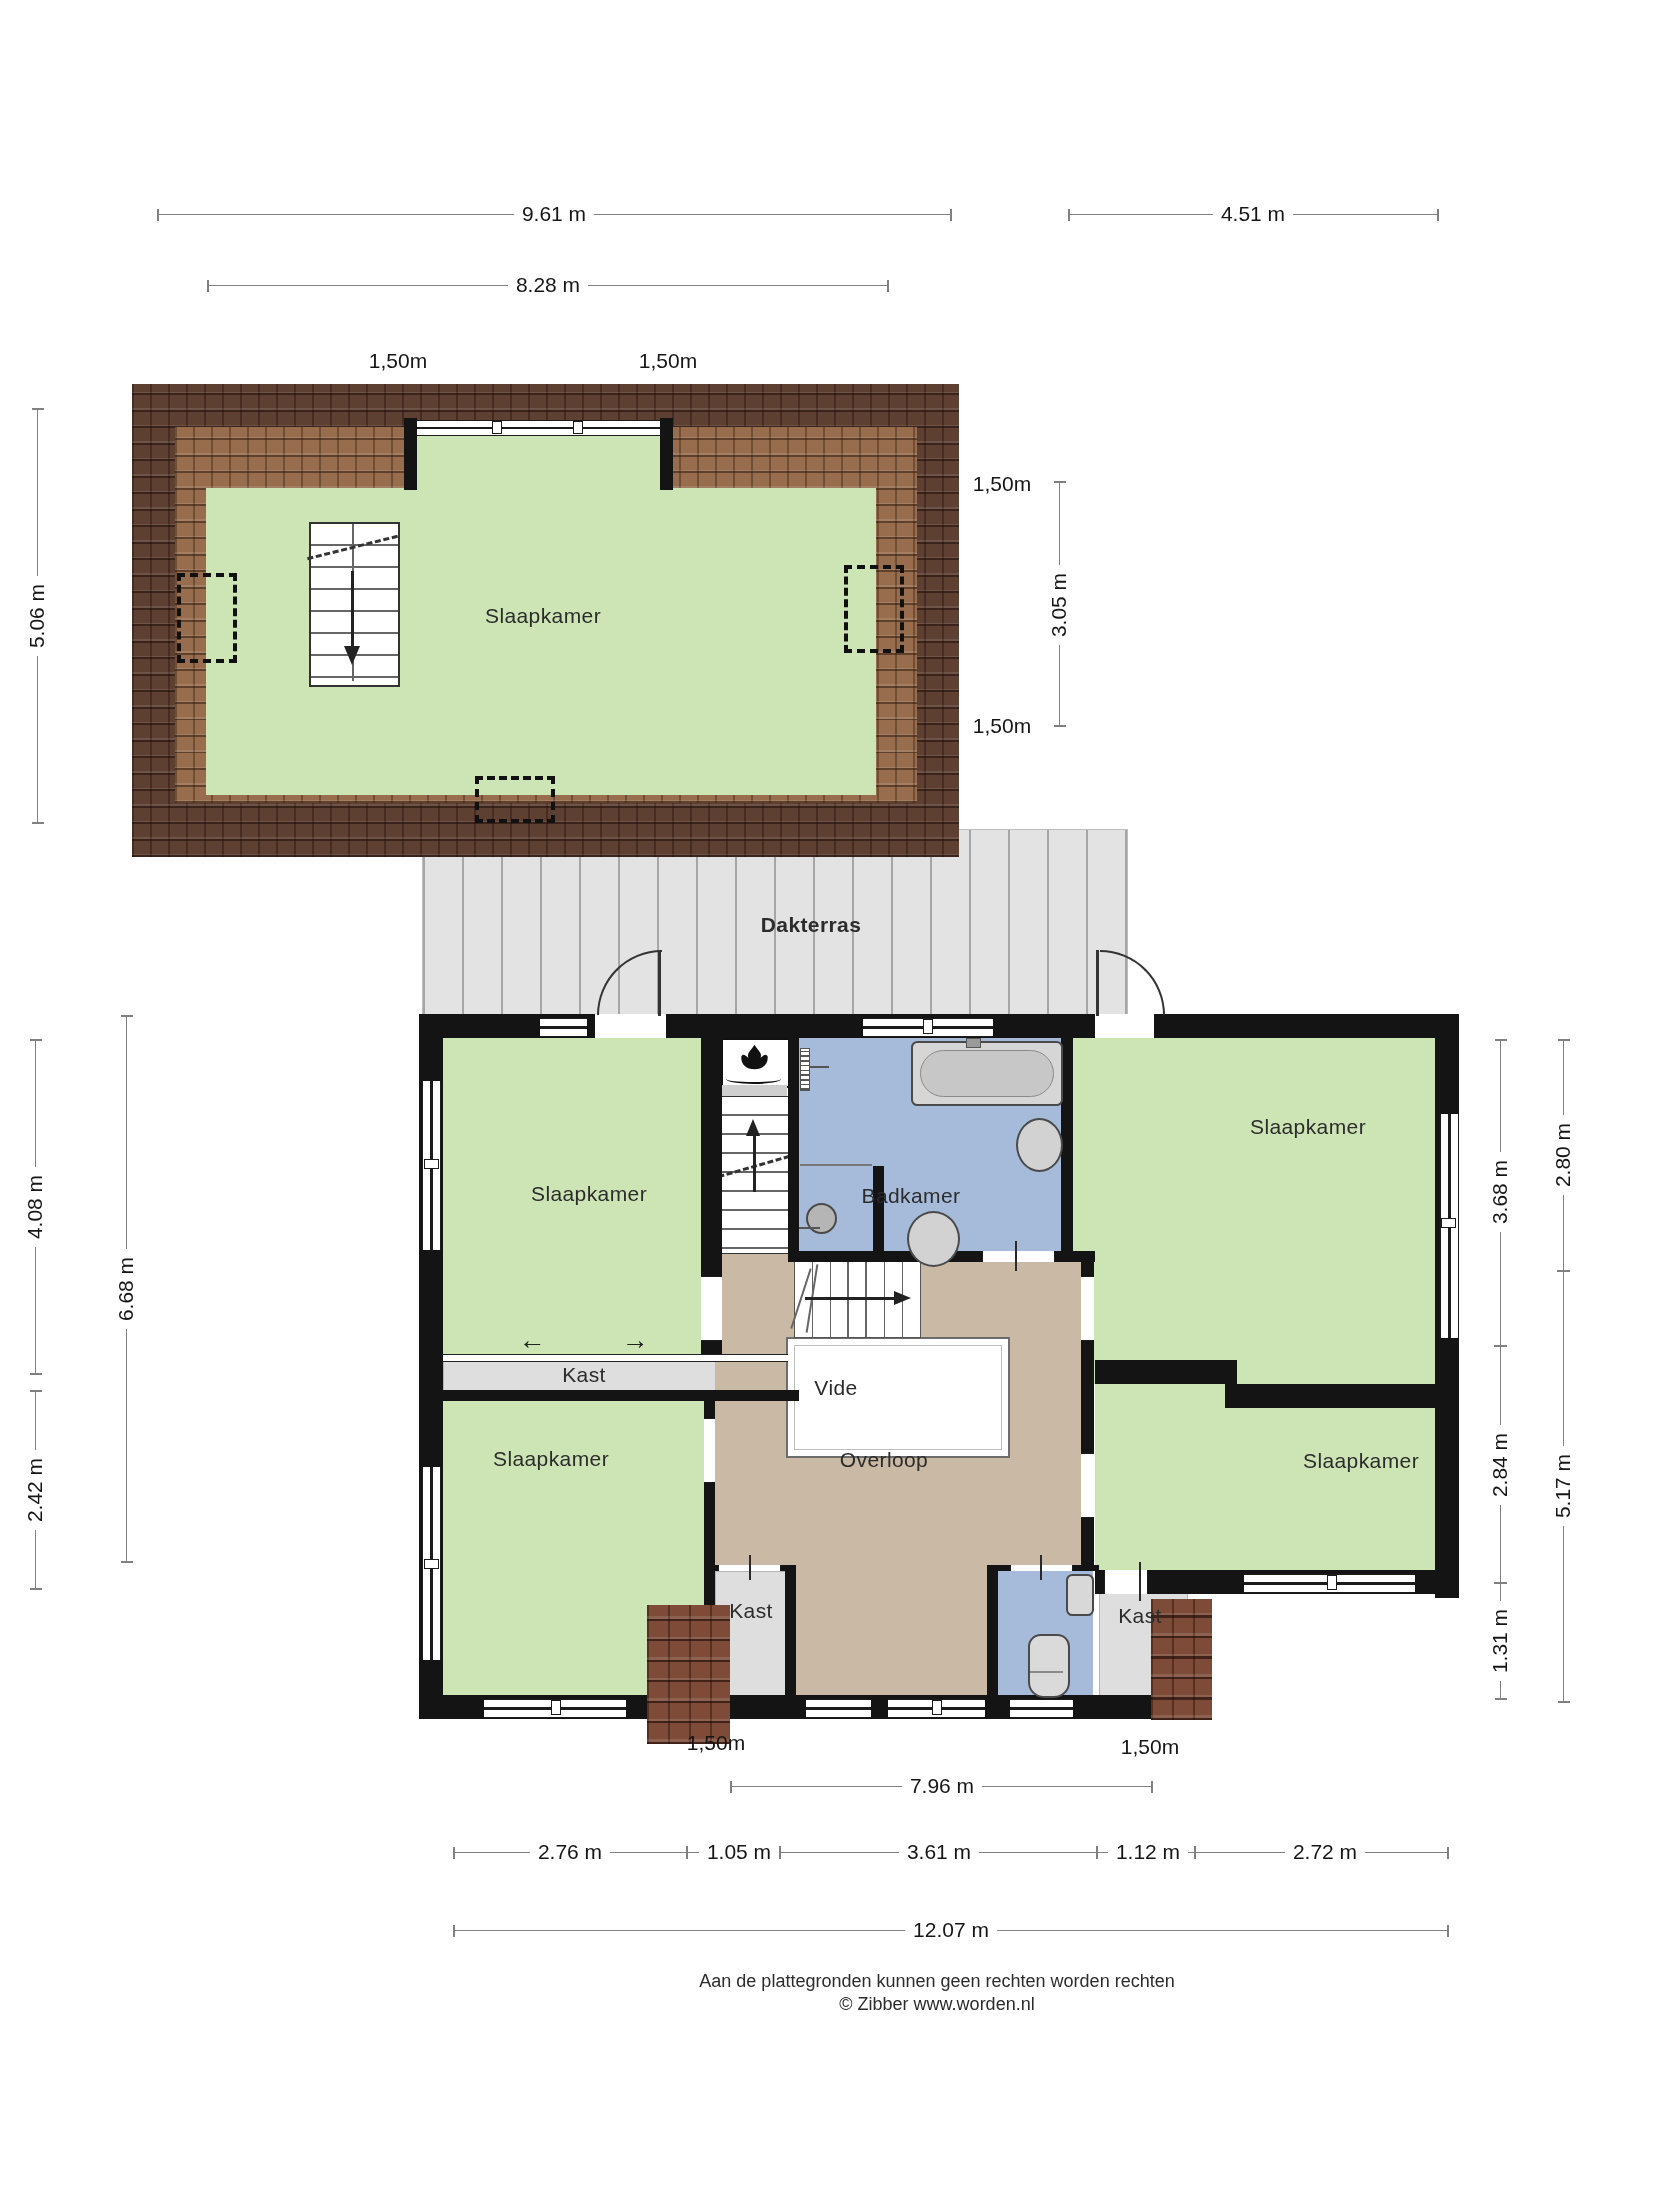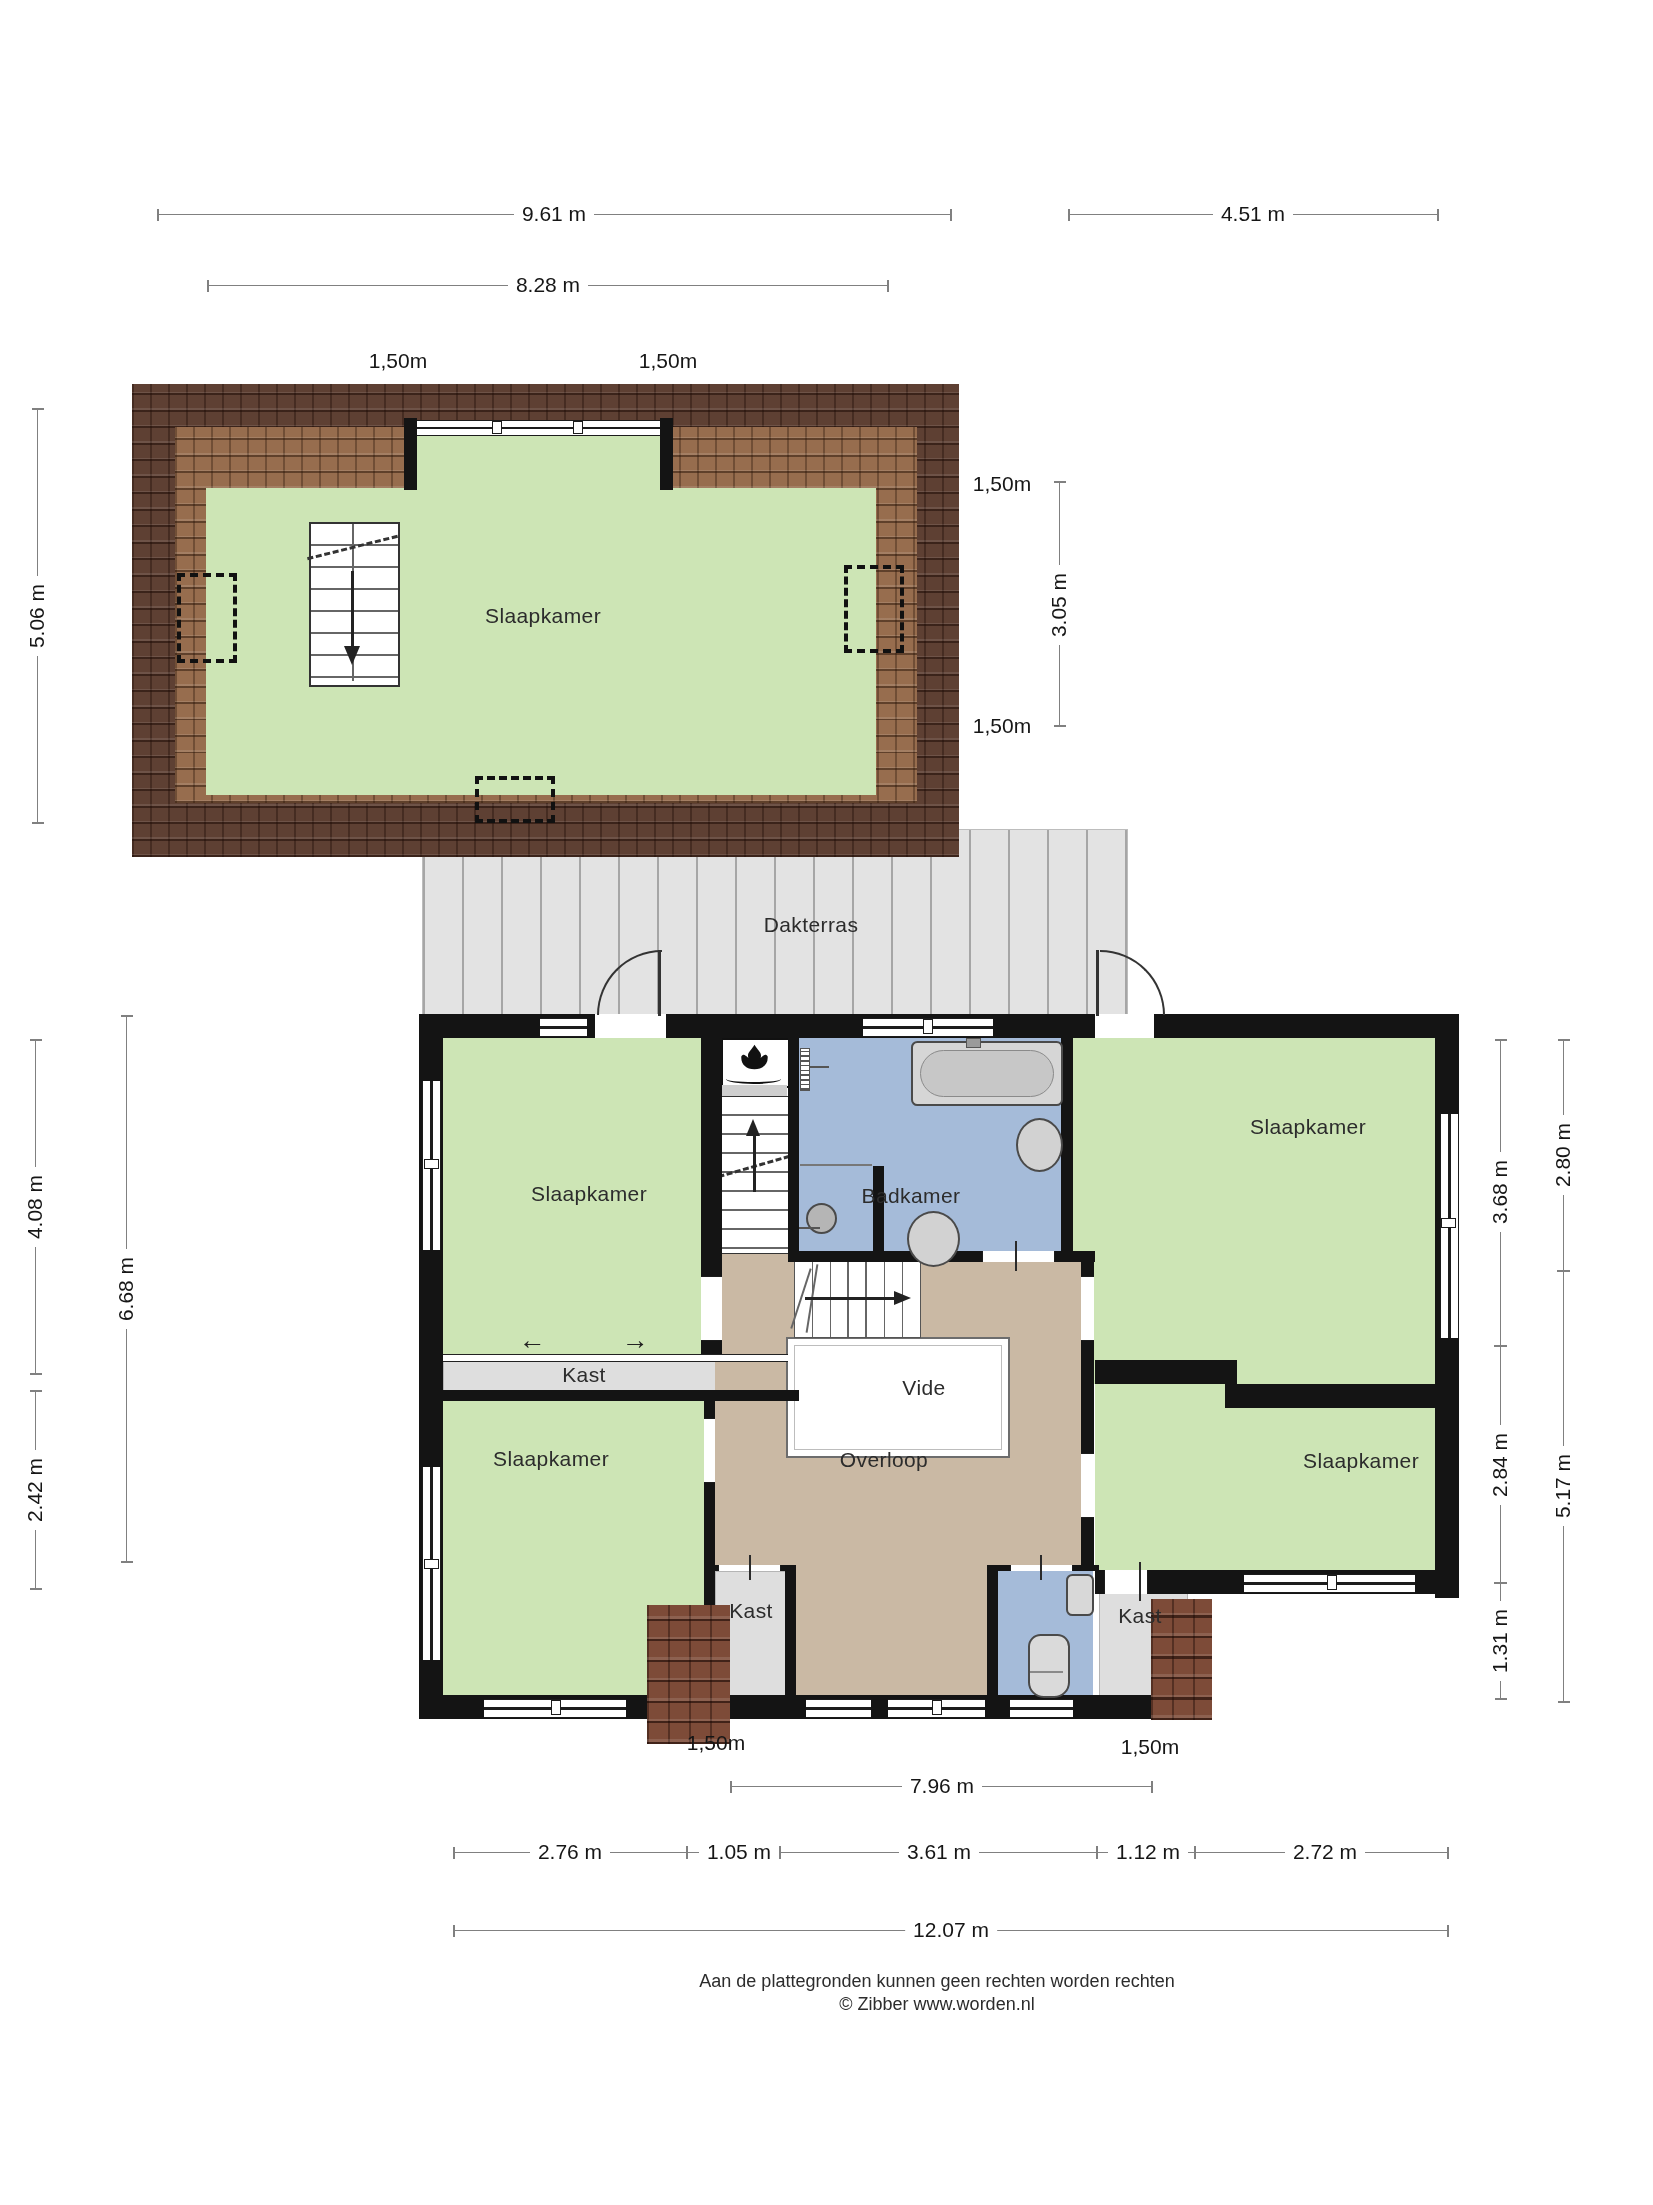--- a/index.html
+++ b/index.html
@@ -69,21 +69,21 @@
   .wc{position:absolute;background:#dadada;border:2.4px solid #4a4a4a;border-radius:12.6px 12.6px 15.8px 15.8px;}
   .flame-box{position:absolute;background:#fff;border:2.4px solid #111;}
   .footer{position:absolute;font-size:18px;color:#2c2c2c;text-align:center;transform:translateX(-50%);white-space:nowrap;}
 </style>
 </head>
 <body>
 
 <div id="canvas">
 
   <div class="deck" style="left:422px;top:829px;width:704px;height:185px;"></div>
-  <div class="rlbl" style="left:811px;top:925px;">Dakterras</div>
+  <div class="rlbl" style="left:811px;top:925px;font-weight:bold;">Dakterras</div>
 
   <div class="tiles" style="left:132px;top:384px;width:827px;height:473px;"></div>
   <div class="tiles-in" style="left:175px;top:427px;width:742px;height:376px;"></div>
 
   <div class="green" style="left:206px;top:488px;width:670px;height:307px;"></div>
 
   <div class="green" style="left:415px;top:432px;width:247px;height:59px;"></div>
   <div class="winH" style="left:415px;top:420px;width:247px;height:14px;"></div>
   <div class="mullH" style="left:492px;top:421px;width:7.9px;height:11px;"></div>
   <div class="mullH" style="left:573px;top:421px;width:7.9px;height:11px;"></div>
@@ -224,21 +224,21 @@
 
   <div class="tiles-red" style="left:647px;top:1605px;width:83px;height:139px;"></div>
   <div class="tiles-red" style="left:1151px;top:1599px;width:61px;height:121px;"></div>
 
   <div class="rlbl" style="left:589px;top:1194px;">Slaapkamer</div>
   <div class="rlbl" style="left:911px;top:1196px;">Badkamer</div>
   <div class="rlbl" style="left:1308px;top:1127px;">Slaapkamer</div>
   <div class="rlbl" style="left:551px;top:1459px;">Slaapkamer</div>
   <div class="rlbl" style="left:1361px;top:1461px;">Slaapkamer</div>
   <div class="rlbl" style="left:584px;top:1375px;background:transparent;">Kast</div>
-  <div class="rlbl" style="left:924px;top:1388px;text-align:center;">Vide</div>
+  <div class="rlbl" style="left:836px;top:1388px;text-align:center;">Vide</div>
   <div class="rlbl" style="left:884px;top:1460px;">Overloop</div>
   <div class="rlbl" style="left:751px;top:1611px;">Kast</div>
   <div class="rlbl" style="left:1140px;top:1616px;">Kast</div>
 
   <div class="dimh" style="left:158px;top:214px;width:793px;"></div>
   <div class="dlbl" style="left:554px;top:214px;">9.61 m</div>
   <div class="dimh" style="left:208px;top:285px;width:680px;"></div>
   <div class="dlbl" style="left:548px;top:285px;">8.28 m</div>
   <div class="dimh" style="left:1069px;top:214px;width:369px;"></div>
   <div class="dlbl" style="left:1253px;top:214px;">4.51 m</div>

